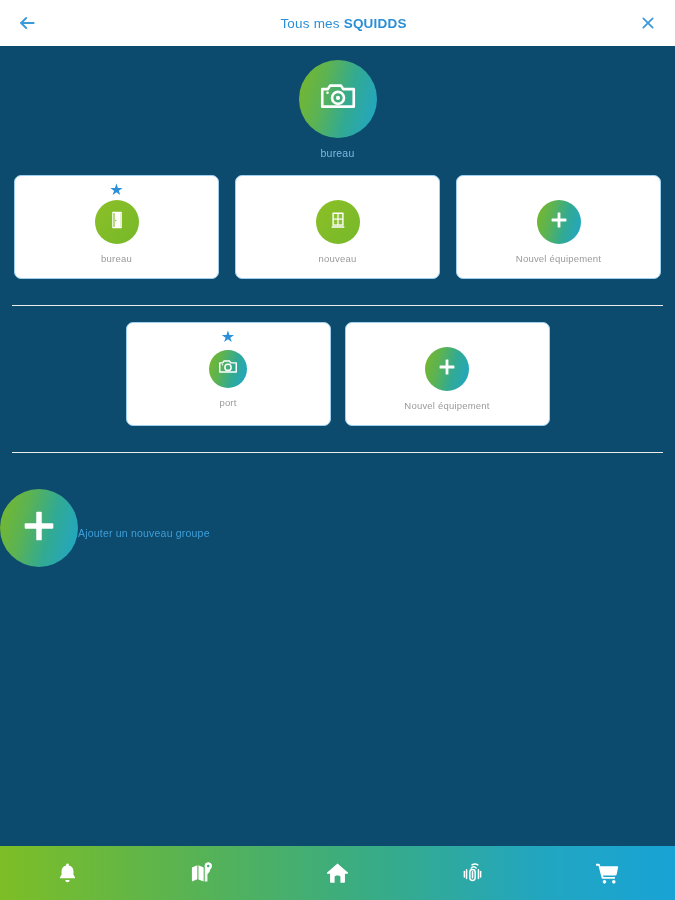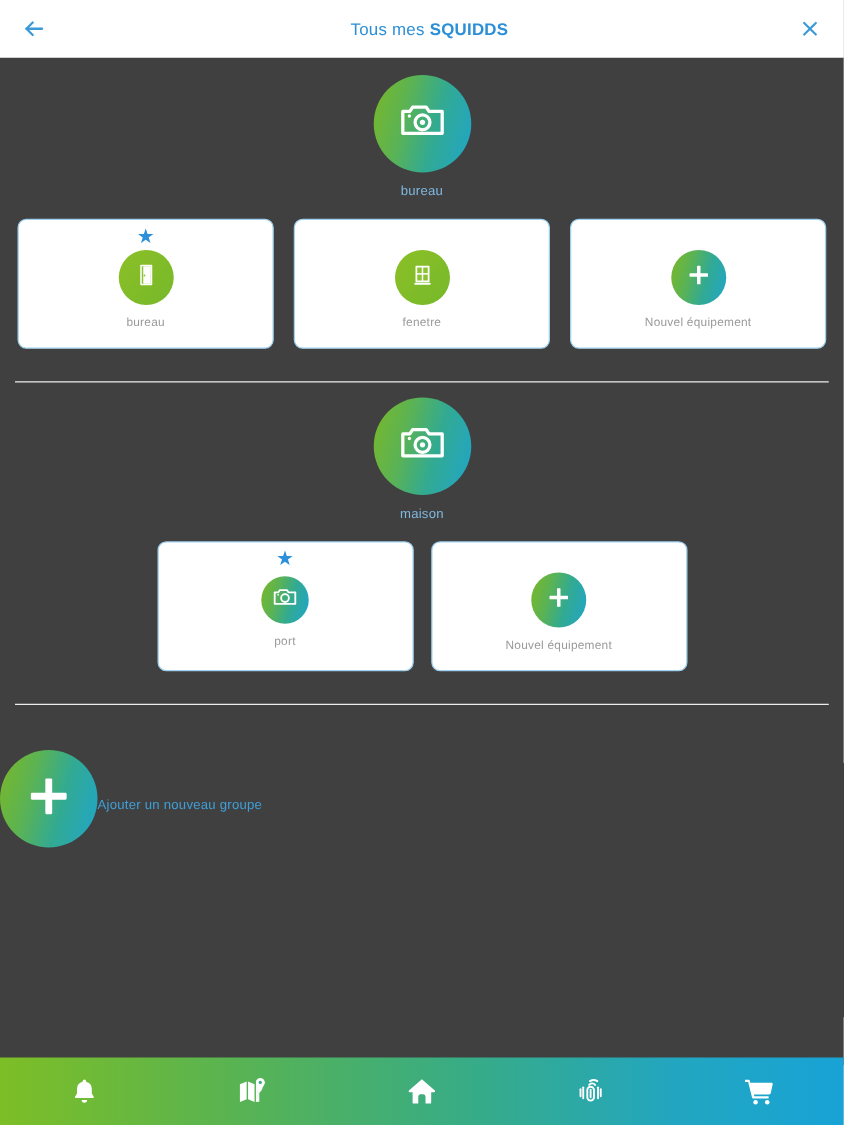--- a/index.html
+++ b/index.html
@@ -41,21 +41,21 @@
     display: flex; align-items: center; justify-content: center;
     cursor: pointer;
     z-index: 2;
   }
   .icon-btn svg { display: block; }
 
   
   .content {
     height: 806px;
     overflow: hidden;
-    background: #404040;
+    background: #0c4a6e;
     padding-top: 2px;
   }
 
   .group { padding: 0 0 0 0; }
 
   .group-head {
     display: flex;
     flex-direction: column;
     align-items: center;
     padding-top: 12px;
@@ -246,21 +246,21 @@
                 <rect x="6.4" y="4.6" width="11.2" height="13.2" rx="0.6" fill="#ffffff"></rect>
                 <rect x="7.8" y="6" width="3.6" height="4.5" fill="#8cc233"></rect>
                 <rect x="12.6" y="6" width="3.6" height="4.5" fill="#8cc233"></rect>
                 <rect x="7.8" y="11.7" width="3.6" height="4.7" fill="#8cc233"></rect>
                 <rect x="12.6" y="11.7" width="3.6" height="4.7" fill="#8cc233"></rect>
                 <rect x="5.6" y="18.2" width="12.8" height="1.5" rx="0.4" fill="#ffffff"></rect>
               </svg>
             </span>
           </div>
         </div>
-        <div class="card-label">fenetre</div>
+        <div class="card-label">nouveau</div>
       </div>
 
       <div class="card">
         <div class="card-icon-wrap">
           <div class="circle grad c44">
             <span>
               <svg width="24" height="24" viewBox="0 0 24 24">
                 <rect x="10.6" y="4.6" width="2.8" height="14.8" rx="0.5" fill="#ffffff"></rect>
                 <rect x="4.6" y="10.6" width="14.8" height="2.8" rx="0.5" fill="#ffffff"></rect>
               </svg>
@@ -269,33 +269,20 @@
         </div>
         <div class="card-label">Nouvel équipement</div>
       </div>
 
     </div>
   </div>
 
   <div class="divider"></div>
 
   <div class="group">
-    <div class="group-head">
-      <div class="circle grad c78">
-        <span>
-          <svg width="42" height="42" viewBox="0 0 24 24" fill="none" stroke="#ffffff" stroke-width="1.5" stroke-linecap="round" stroke-linejoin="round">
-            <path d="M3 7.5h3.2l1.3-2h6.2l1.3 2H21v10H3z"></path>
-            <circle cx="12" cy="12.5" r="3.4"></circle>
-            <circle cx="12" cy="12.5" r="1.2" fill="#ffffff" stroke="none"></circle>
-            <circle cx="6" cy="9.6" r="0.75" fill="#ffffff" stroke="none"></circle>
-          </svg>
-        </span>
-      </div>
-      <div class="group-label">maison</div>
-    </div>
 
     <div class="cards-row narrow">
 
       <div class="card">
         <span class="star">★</span>
         <div class="card-icon-wrap">
           <div class="circle grad c38">
             <span>
               <svg width="22" height="22" viewBox="0 0 24 24" fill="none" stroke="#ffffff" stroke-width="1.6" stroke-linecap="round" stroke-linejoin="round">
                 <path d="M3 7.5h3.2l1.3-2h6.2l1.3 2H21v10H3z"></path>

